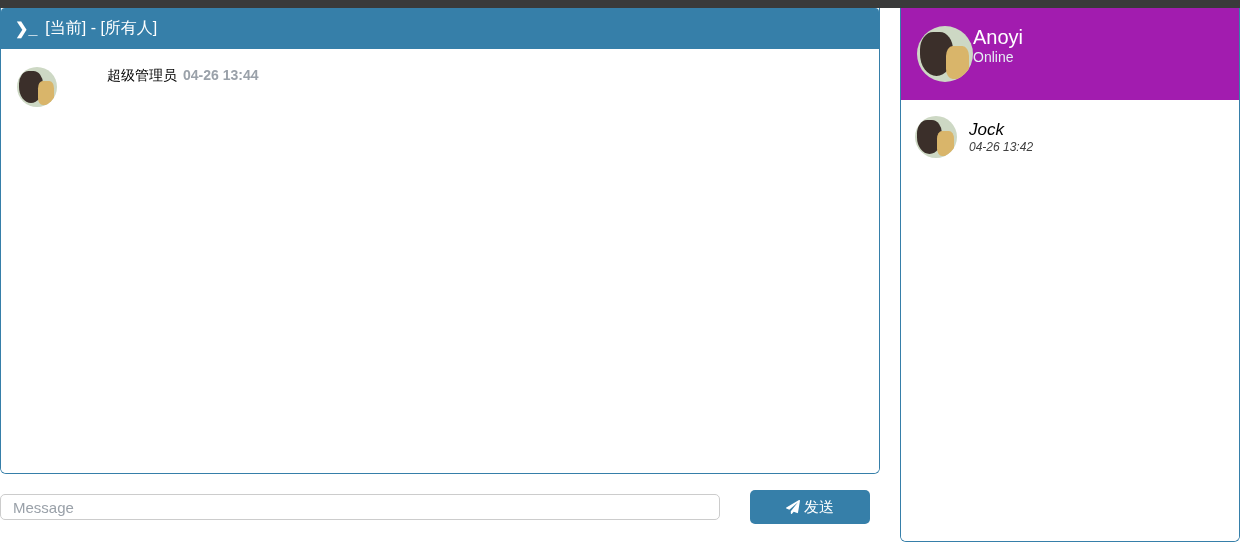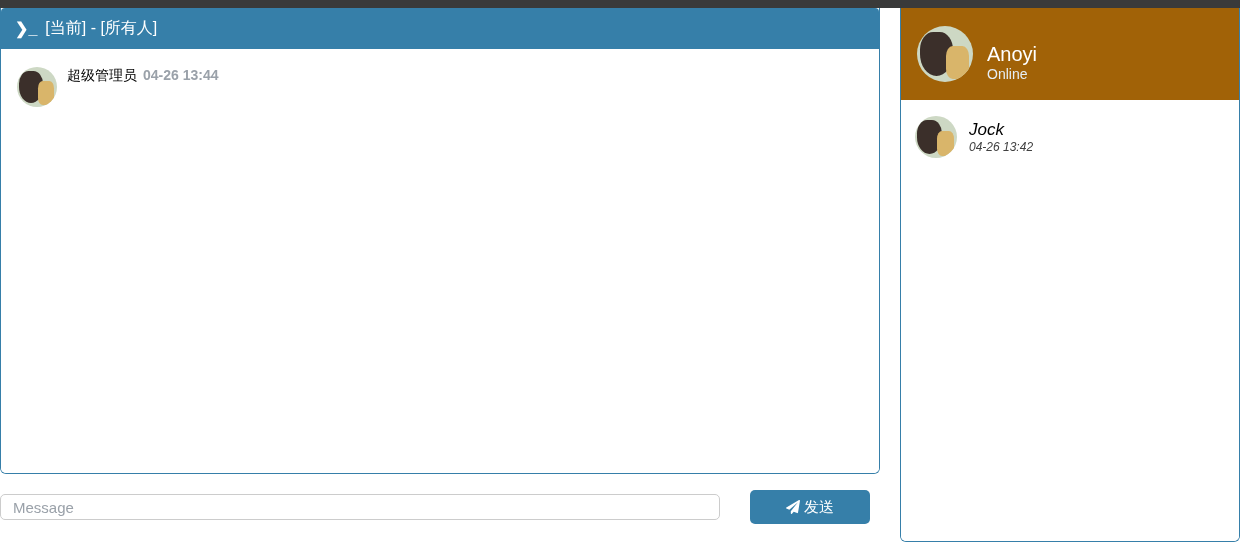--- a/index.html
+++ b/index.html
@@ -92,20 +92,21 @@
       height: 60%;
       right: 8%;
       bottom: 5%;
       background: #d9b56a;
       border-radius: 30%;
     }
     .msg-content {
       display: flex;
       flex-direction: column;
       gap: 20px;
+      margin-left: 40px;
     }
     .msg-meta {
       display: flex;
       gap: 6px;
       align-items: baseline;
       font-size: 14px;
     }
     .msg-sender {
       color: #000;
     }
@@ -164,25 +165,24 @@
       width: 340px;
       flex-shrink: 0;
       display: flex;
       flex-direction: column;
       border: 1px solid #367fa9;
       border-top: none;
       border-radius: 0 0 6px 6px;
       overflow: hidden;
     }
     .profile-header {
-      background: #a16207;
+      background: #a21caf;
       padding: 18px 16px;
       display: flex;
-      align-items: flex-end;
-      gap: 14px;
+      align-items: flex-start;
     }
     .profile-avatar {
       width: 56px;
       height: 56px;
       border-radius: 50%;
       overflow: hidden;
       background: #cdd8c4;
       position: relative;
       flex-shrink: 0;
     }

